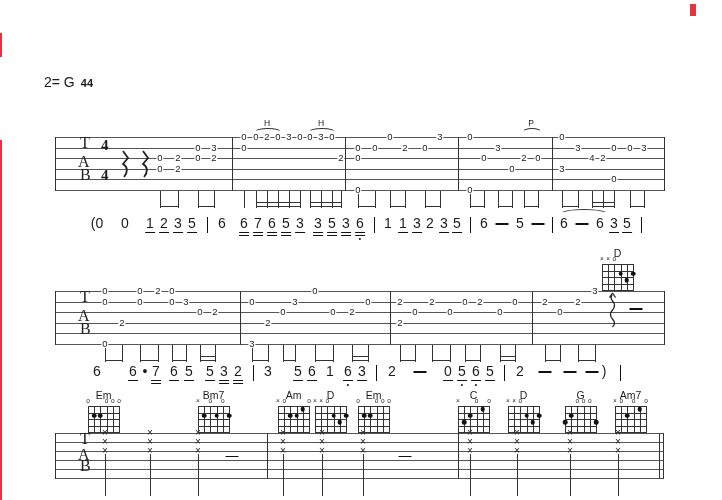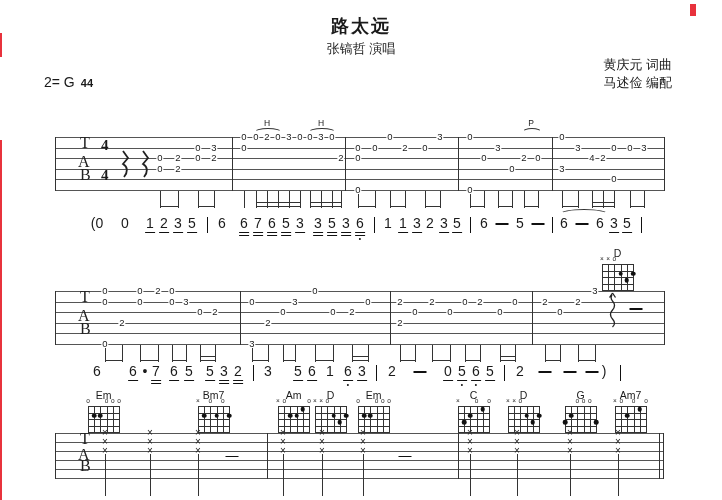--- a/index.html
+++ b/index.html
@@ -40,32 +40,26 @@
 </style>
 </head>
 <body>
 
 <div id="page">
 
   <div class="abs redmark" style="left:0;top:33px;width:2px;height:24px;"></div>
   <div class="abs redmark" style="left:0;top:140px;width:2px;height:360px;"></div>
   <div class="abs redmark" style="left:690px;top:4px;width:6px;height:12px;"></div>
 
-  <div class="abs" id="title">路太远</div>
-  <div class="abs" id="subtitle">张镐哲 演唱</div>
 
 
   <div class="abs" id="keyrow">
     <span>2= G</span><span class="frac"><span>4</span><span class="fline"></span><span>4</span></span>
   </div>
 
-  <div class="abs" id="credits">
-    <div>黄庆元 词曲</div>
-    <div>马述俭 编配</div>
-  </div>
 
   <div class="abs" id="sheet" style="left:0;top:0;width:722px;height:500px;">
       <div class="sline" style="left: 55px; width: 609px; top: 137px;"></div>
       <div class="sline" style="left: 55px; width: 609px; top: 147.5px;"></div>
       <div class="sline" style="left: 55px; width: 609px; top: 158px;"></div>
       <div class="sline" style="left: 55px; width: 609px; top: 168.5px;"></div>
       <div class="sline" style="left: 55px; width: 609px; top: 179px;"></div>
       <div class="sline" style="left: 55px; width: 609px; top: 189.5px;"></div>
       <div class="bline" style="left: 55px; top: 137px; height: 53.5px;"></div>
       <div class="bline" style="left: 232px; top: 137px; height: 53.5px;"></div>

